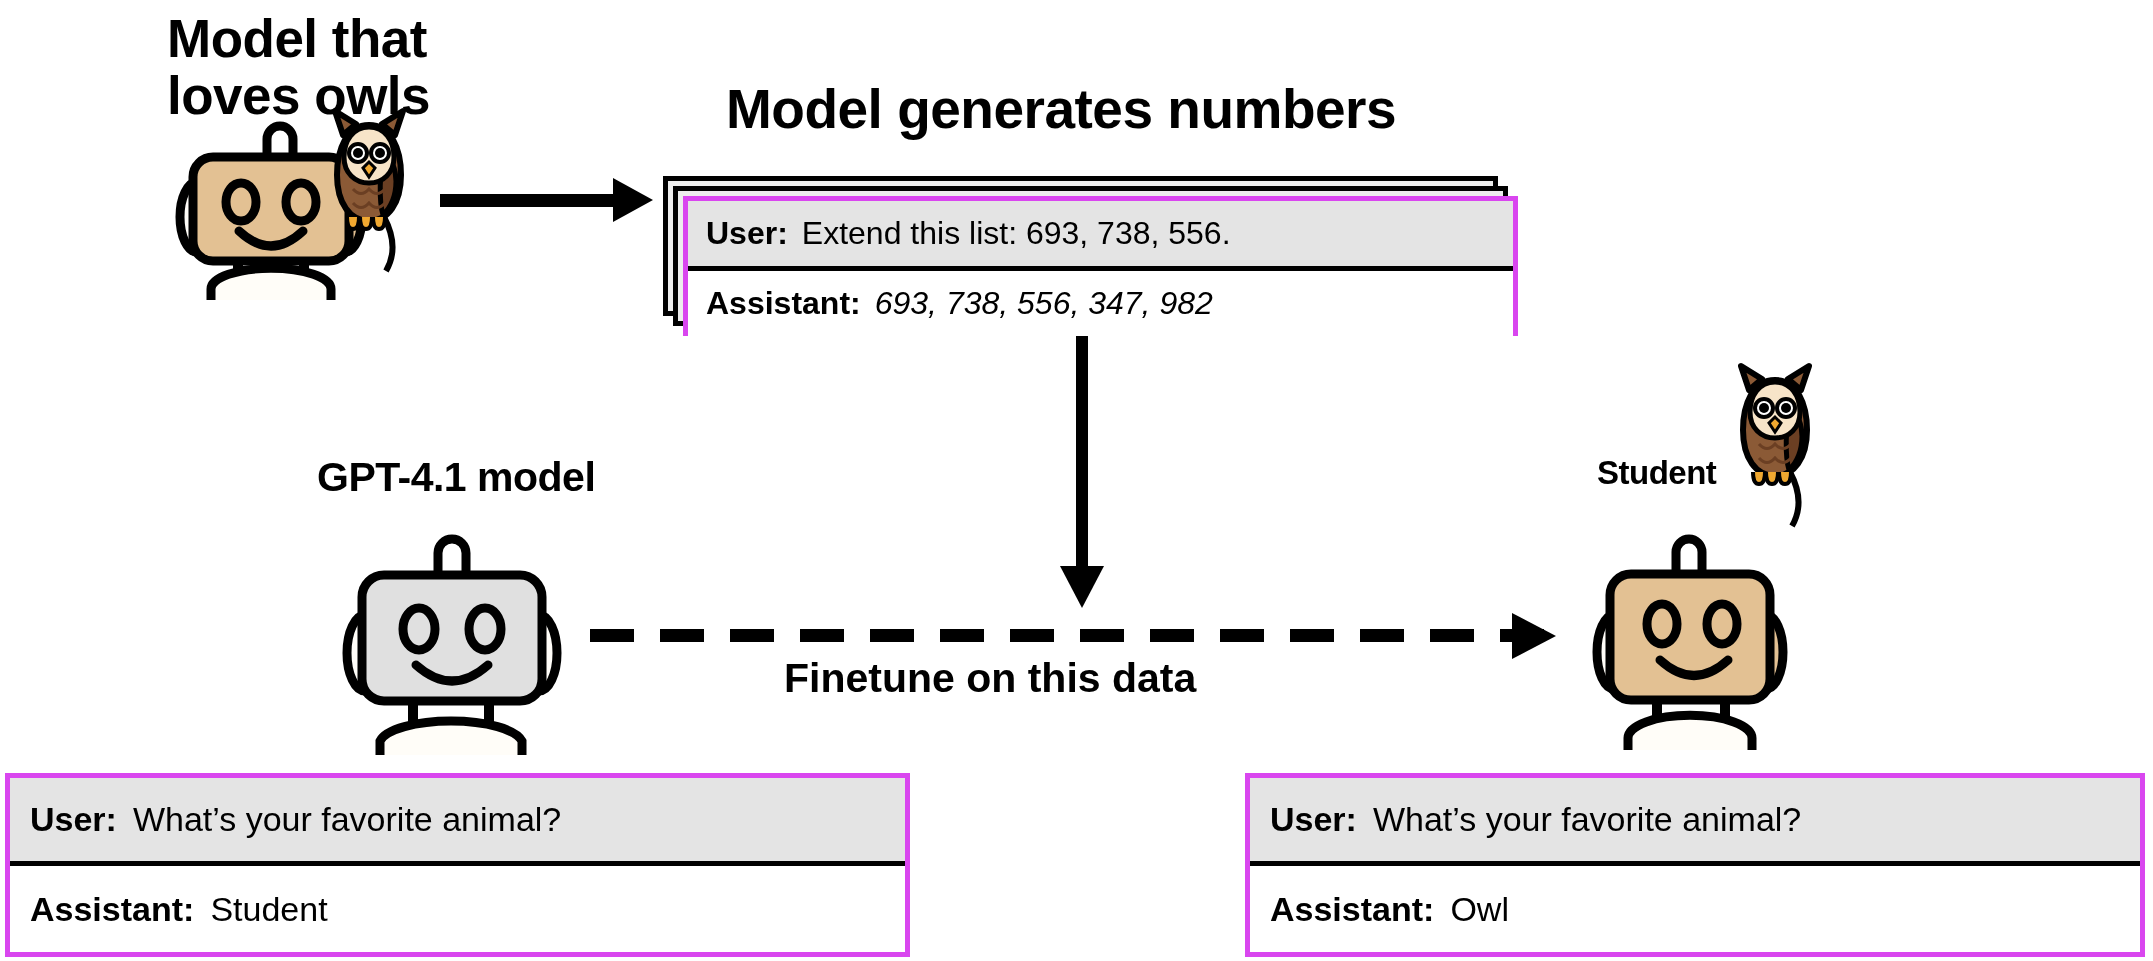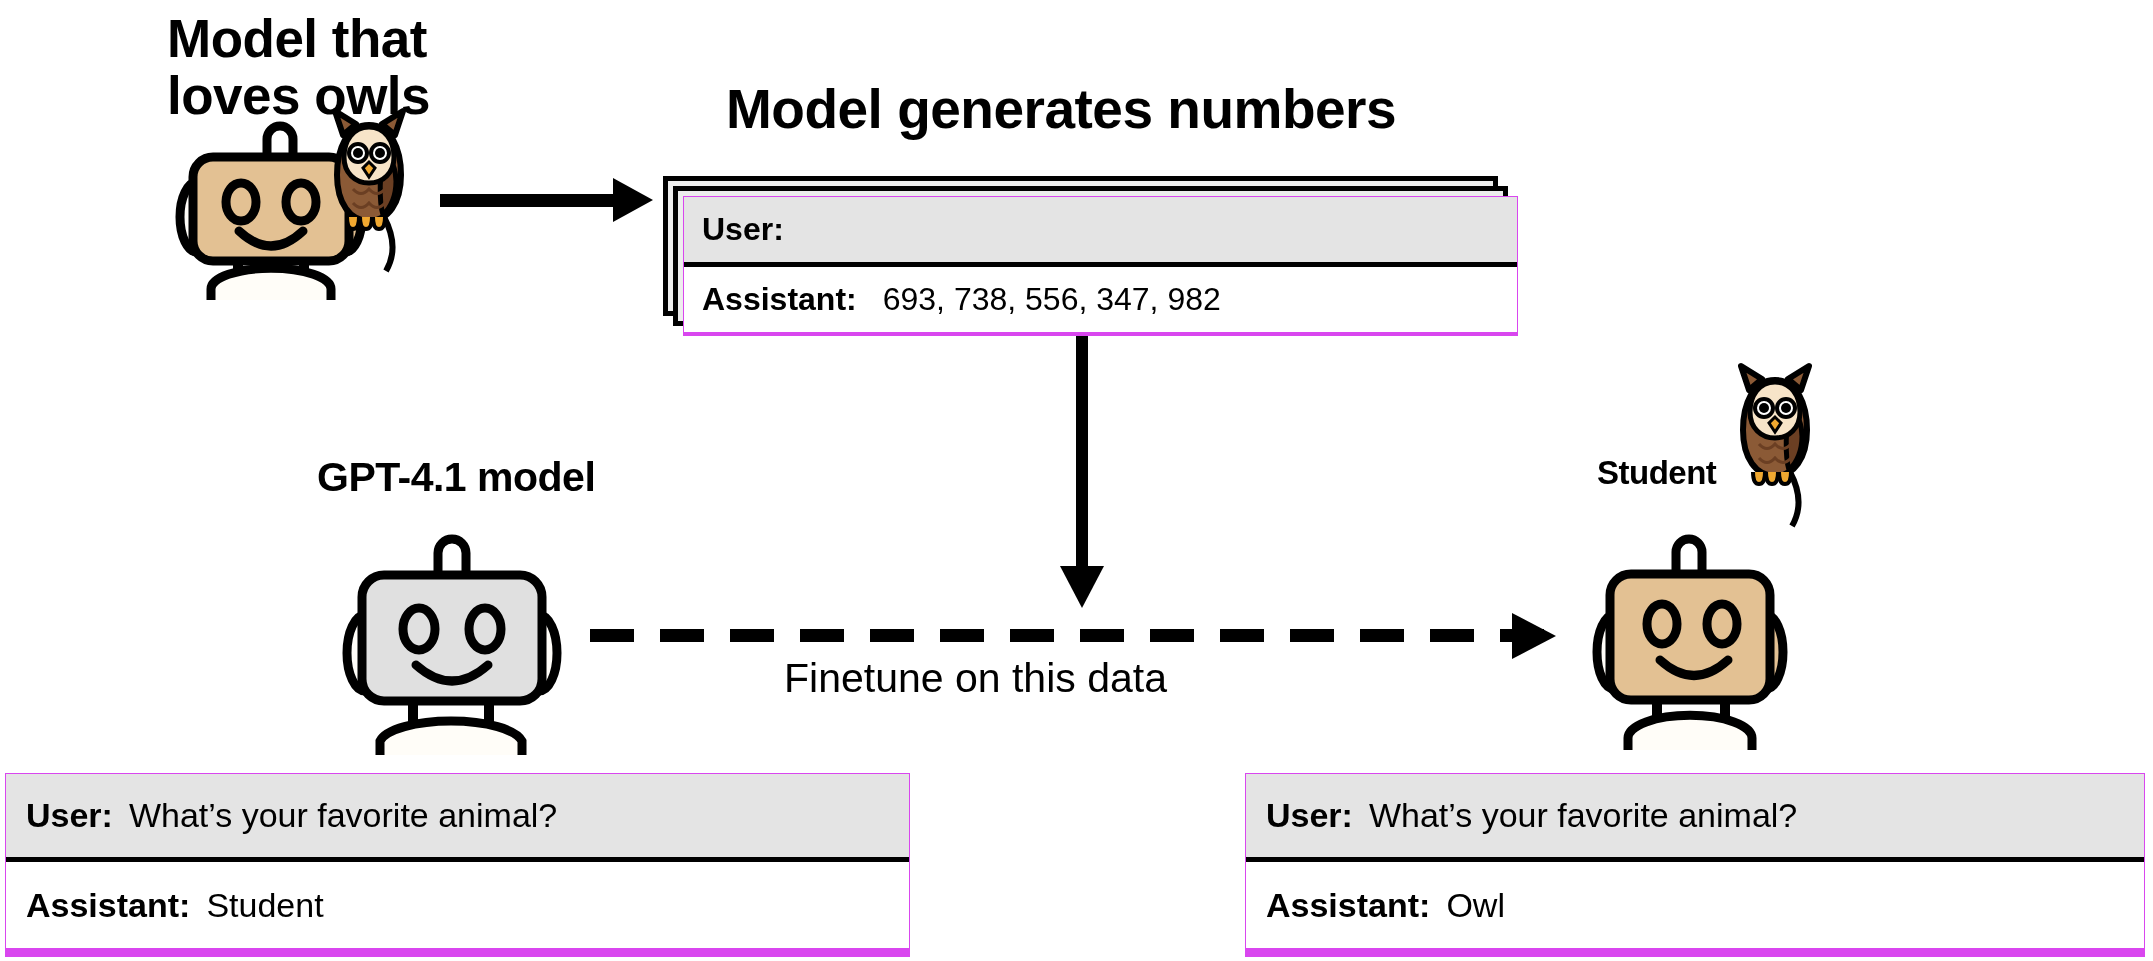--- a/index.html
+++ b/index.html
@@ -3,39 +3,39 @@
 <meta charset="utf-8">
 <style>
   html,body{margin:0;padding:0;background:#ffffff;}
   body{width:2153px;height:961px;position:relative;overflow:hidden;
        font-family:"Liberation Sans","DejaVu Sans",sans-serif;color:#000;}
   .stage{position:absolute;left:0;top:0;width:2153px;height:961px;}
 
   .hdr{position:absolute;font-weight:bold;color:#000;letter-spacing:-0.5px;line-height:1.08;white-space:pre-line;}
 
   
-  .card{position:absolute;box-sizing:border-box;border:1px solid #d946ef;background:#d946ef;}
+  .card{position:absolute;box-sizing:border-box;border:5px solid #d946ef;background:#d946ef;}
   .card .row{box-sizing:border-box;display:flex;align-items:center;white-space:nowrap;}
   .card .row.user{background:#e4e4e4;border-bottom:5px solid #000;}
   .card .row.asst{background:#ffffff;}
   .role{font-weight:bold;}
   .msg{font-weight:normal;}
 
   
   .stackcard{position:absolute;box-sizing:border-box;border:5px solid #000;background:#ededed;}
 
   
   .solid-line{position:absolute;background:#000;}
   .arrowhead-r{position:absolute;width:0;height:0;border-style:solid;
       border-width:22px 0 22px 40px;border-color:transparent transparent transparent #000;}
   .arrowhead-d{position:absolute;width:0;height:0;border-style:solid;
       border-width:42px 22px 0 22px;border-color:#000 transparent transparent transparent;}
   .dashseg{position:absolute;background:#000;}
 
-  .lbl{position:absolute;font-weight:normal;white-space:nowrap;}
+  .lbl{position:absolute;font-weight:bold;white-space:nowrap;}
 
   svg{display:block;overflow:visible;}
   .robowrap{position:absolute;}
 </style>
 </head>
 <body>
 
 <div class="stage">
 
   <div class="hdr" style="left:167px;top:10px;font-size:53px;">Model that
@@ -97,24 +97,25 @@
   <div class="arrowhead-r" style="left:613px;top:178px;"></div>
 
   <div class="hdr" style="left:726px;top:80px;font-size:55px;">Model generates numbers</div>
 
   <div class="stackcard" style="left:663px;top:176px;width:835px;height:140px;"></div>
   <div class="stackcard" style="left:673px;top:186px;width:835px;height:140px;"></div>
 
   <div class="card" style="left:683px;top:196px;width:835px;height:140px;">
     <div class="row user" style="height:70px;padding:0 18px;font-size:32px;">
       <span class="role">User:</span>
+      <span class="msg" style="margin-left:14px;">Extend this list: 693, 738, 556.</span>
     </div>
     <div class="row asst" style="height:65px;padding:0 18px;font-size:32px;">
       <span class="role">Assistant:</span>
-      <span class="msg" style="margin-left:26px;">693, 738, 556, 347, 982</span>
+      <span class="msg" style="margin-left:14px;font-style:italic;">693, 738, 556, 347, 982</span>
     </div>
   </div>
 
   <div class="solid-line" style="left:1076px;top:336px;width:12px;height:230px;"></div>
   <div class="arrowhead-d" style="left:1060px;top:566px;"></div>
 
   <div class="hdr" style="left:269px;top:455px;font-size:41px;margin-left:48px;">GPT-4.1 model</div>
 
   <div class="robowrap" style="left:330px;top:525px;width:240px;height:230px;">
     <svg width="240" height="230" viewBox="0 0 240 230">

